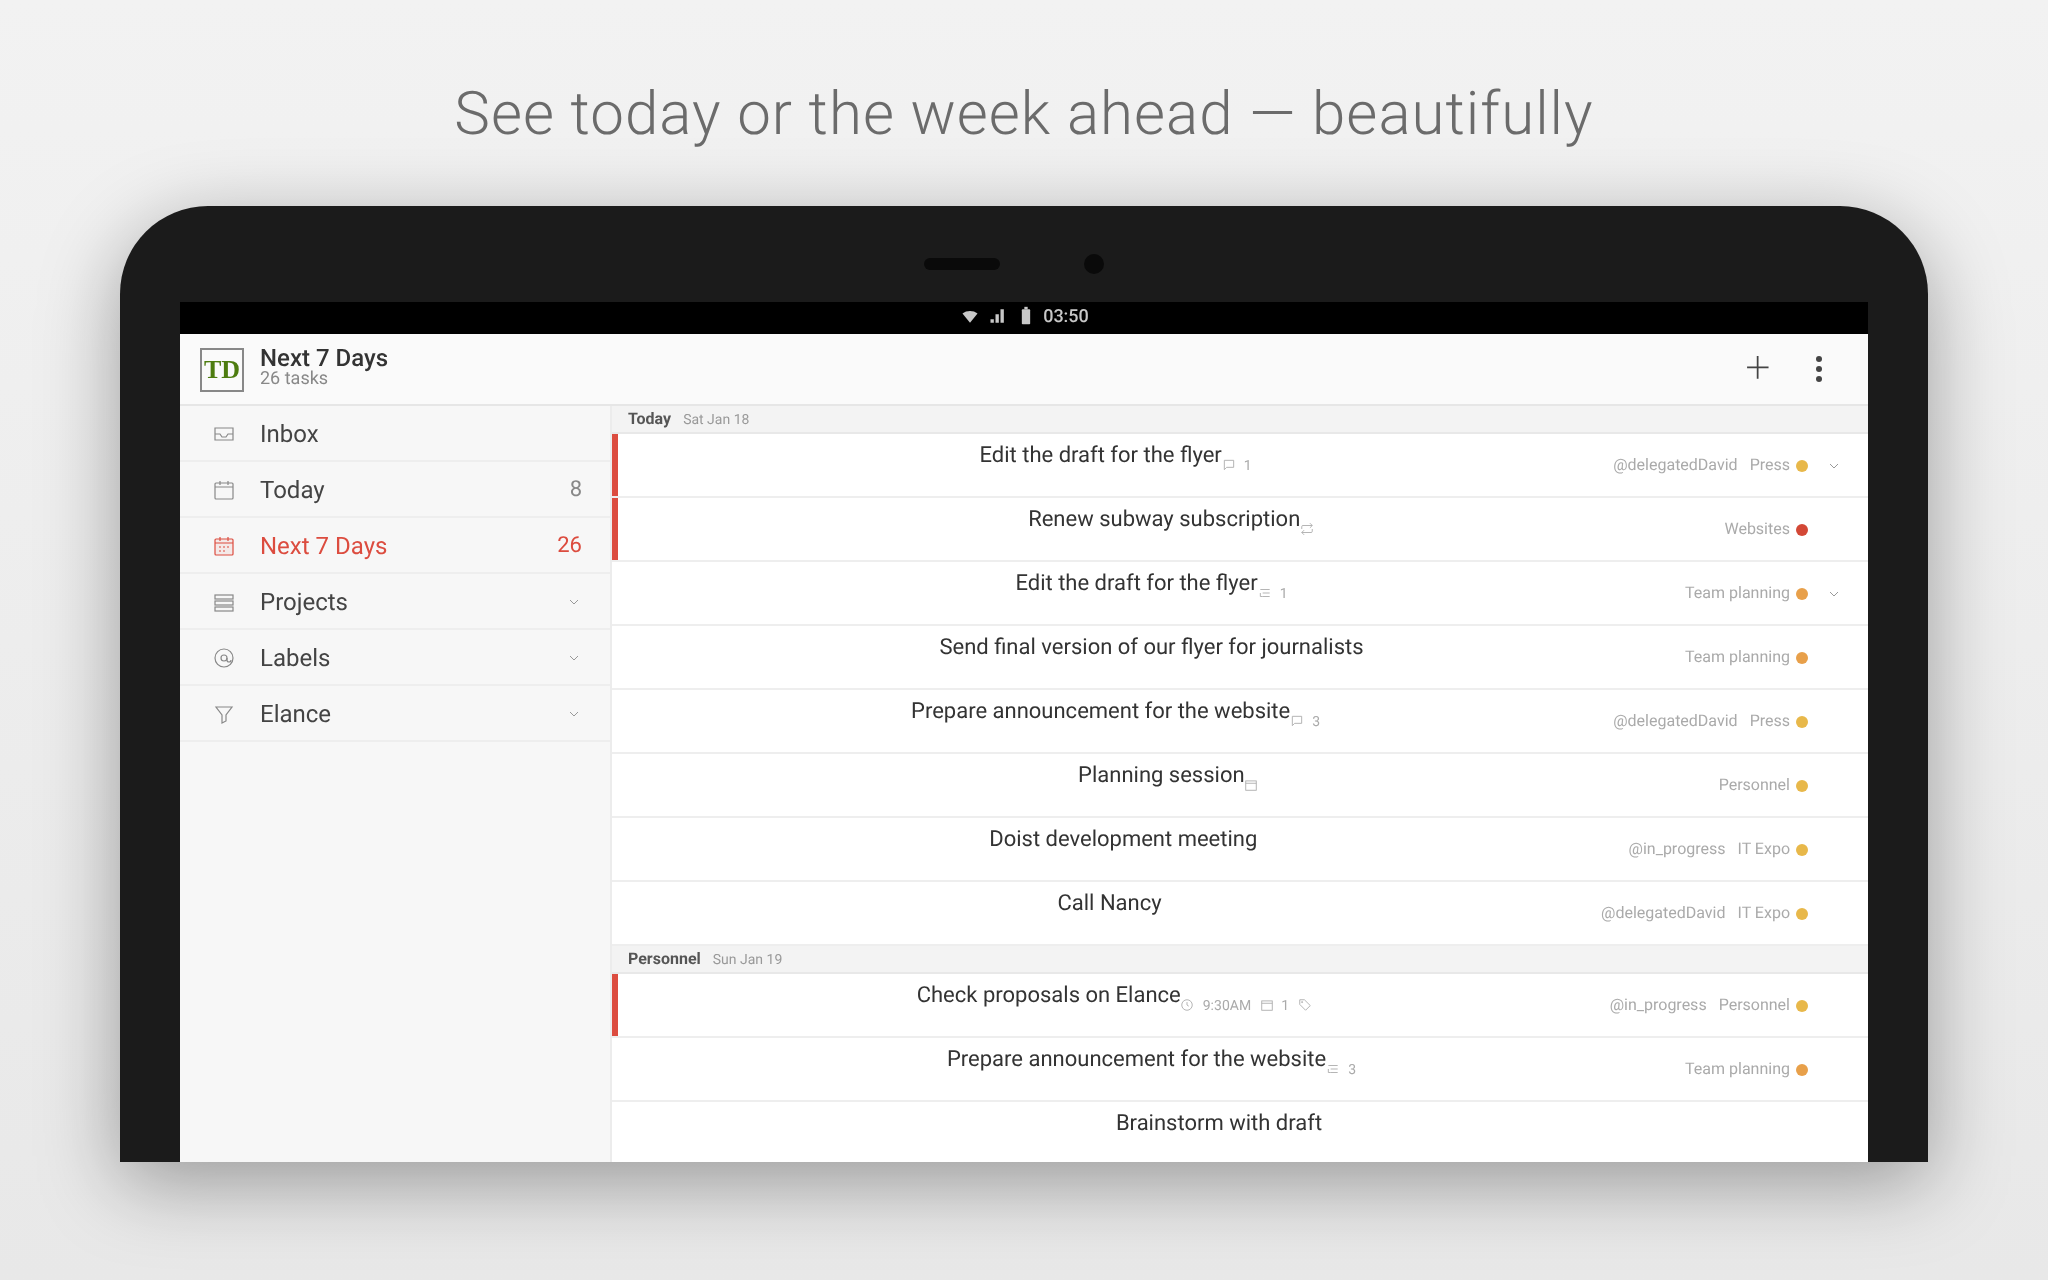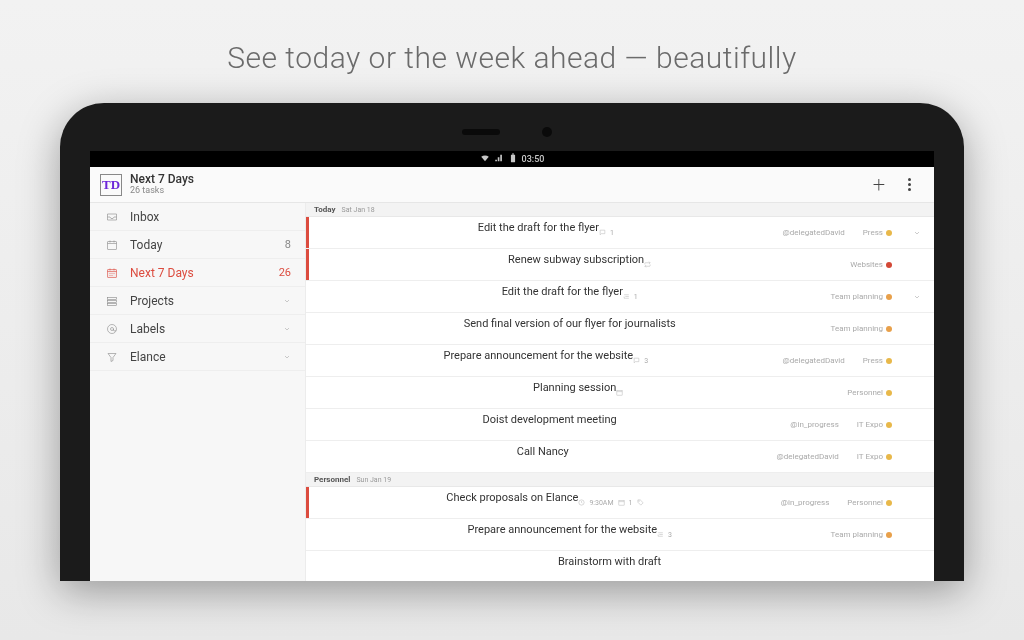--- a/index.html
+++ b/index.html
@@ -65,21 +65,21 @@
     background: #fafafa;
     border-bottom: 1px solid #e6e6e6;
     display: flex;
     align-items: center;
     padding: 0 10px;
   }
   .logo {
     width: 22px; height: 22px;
     display: flex; align-items: center; justify-content: center;
     margin-right: 8px;
-    font-weight: 700; font-size: 13px; color: #6d28d9;
+    font-weight: 700; font-size: 13px; color: #4d7c0f;
     border: 1px solid #888;
     font-family: Georgia, serif;
   }
   .title-wrap { display: flex; flex-direction: column; line-height: 1.1; }
   .title { font-size: 12px; color: #333; font-weight: 500; }
   .subtitle { font-size: 9px; color: #888; }
   .header-spacer { flex: 1; }
   .header-btn { width: 30px; height: 30px; display:flex; align-items:center; justify-content:center; cursor:pointer; }
   .plus { font-size: 22px; font-weight: 200; color: #444; line-height: 0; }
   .dots { display:flex; flex-direction:column; gap:2px; }
@@ -150,21 +150,21 @@
     font-size: 7px;
     color: #aaa;
     display: flex;
     align-items: center;
     gap: 4px;
   }
   .task-meta svg { width: 7px; height: 7px; stroke:#aaa; fill:none; stroke-width:1.5; }
   .task-right {
     display: flex;
     align-items: center;
-    gap: 18px;
+    gap: 6px;
     padding-right: 10px;
     font-size: 8px;
     color: #aaa;
     white-space: nowrap;
   }
   .label-tag { color: #aaa; }
   .proj { display:flex; align-items:center; gap:3px; }
   .dot { width:6px; height:6px; border-radius:50%; display:inline-block; }
   .expand svg { width:8px; height:8px; stroke:#999; fill:none; stroke-width:1.5; }
   .expand { width: 14px; display:flex; justify-content:center; }

